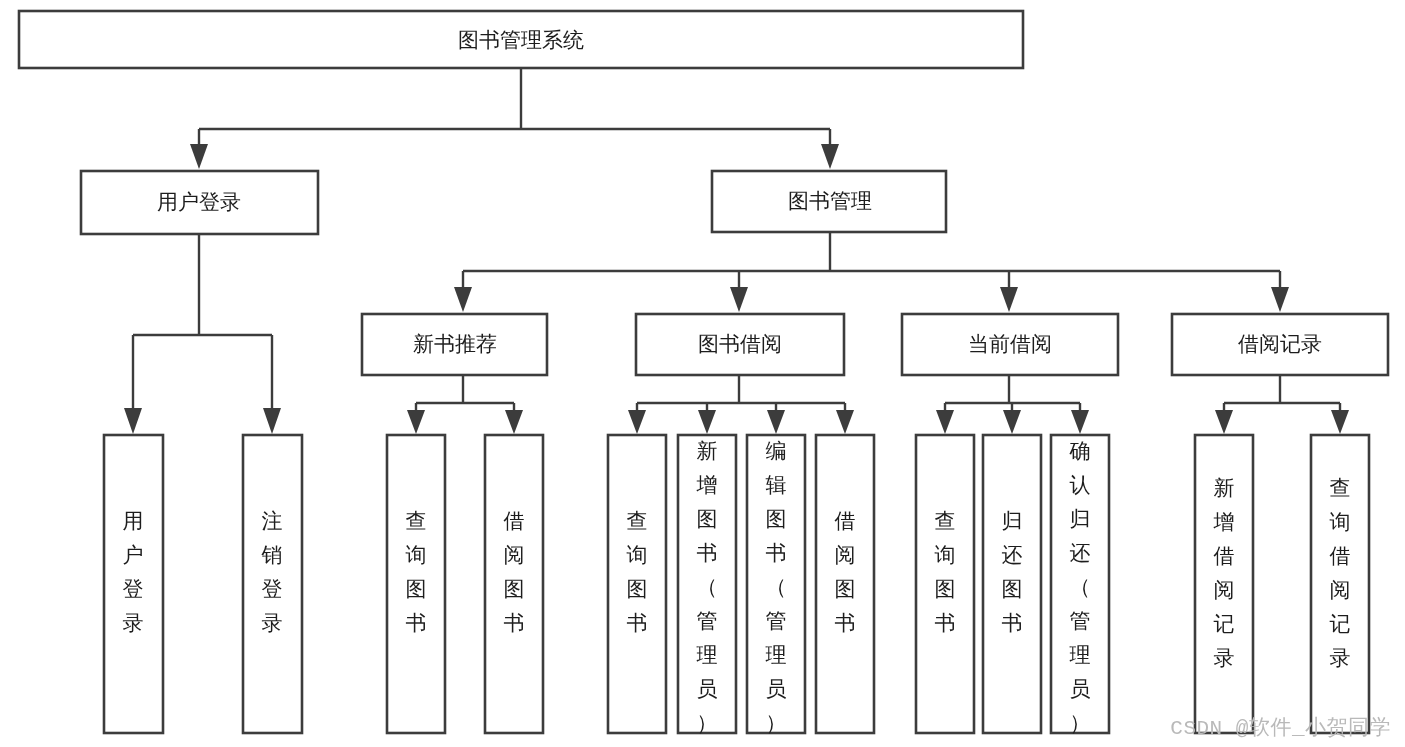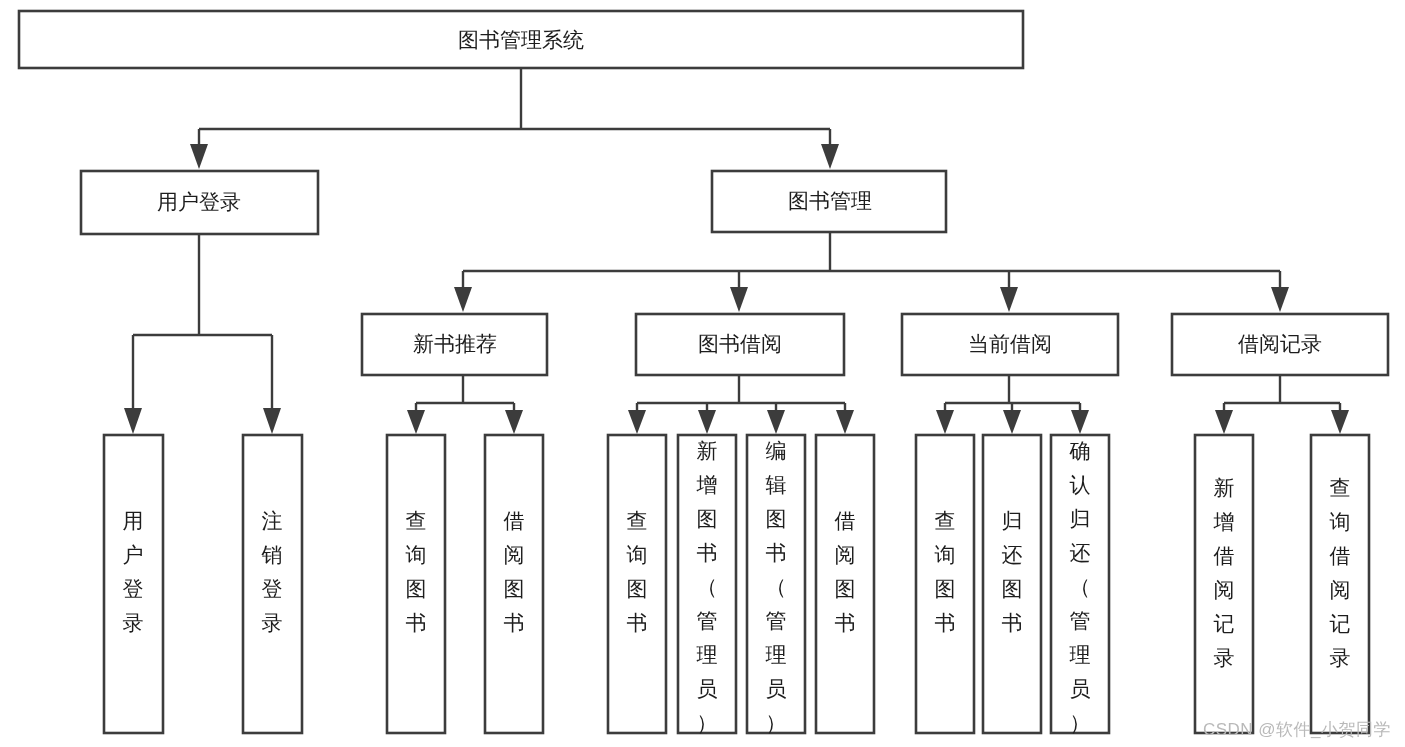--- a/index.html
+++ b/index.html
@@ -53,22 +53,22 @@
     font-family: "DejaVu Sans", "Liberation Sans", sans-serif;
     font-size: 21px;
     fill: #1d1d1d;
     text-anchor: middle;
     white-space: pre;
   }
   .watermark {
     position: absolute;
     right: 14px;
     bottom: 6px;
-    font-family: Liberation Sans, sans-serif;
-    font-size: 17px;
+    font-family: Liberation Mono, monospace;
+    font-size: 21px;
     color: #b9b9b9;
     letter-spacing: 0.5px;
     user-select: none;
     pointer-events: none;
     white-space: nowrap;
   }
 </style>
 </head>
 <body>
 

